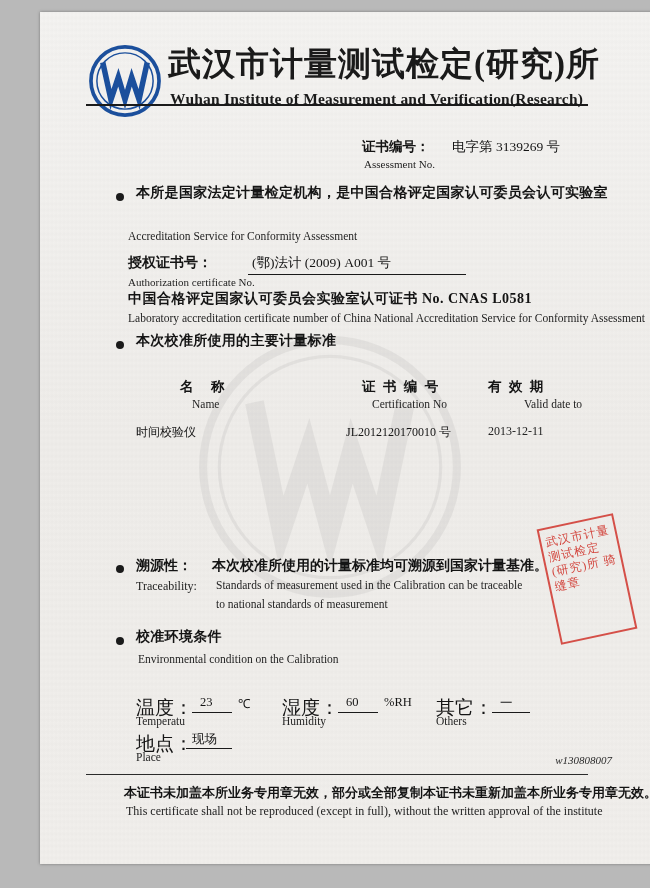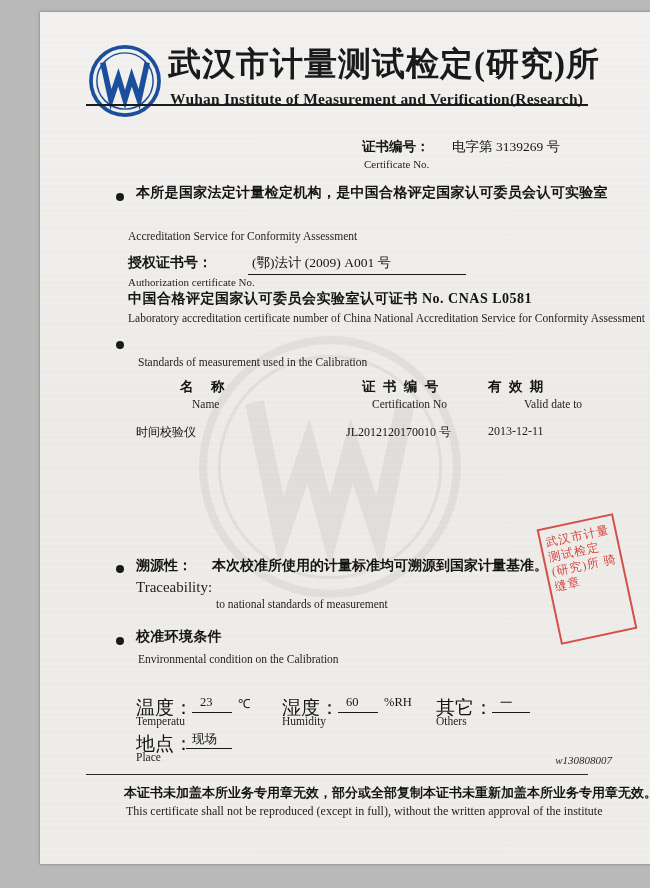--- a/index.html
+++ b/index.html
@@ -220,55 +220,56 @@
       <circle cx="50" cy="50" r="46" fill="none" stroke="#1b4f9c" stroke-width="5"></circle>
       <circle cx="50" cy="50" r="38" fill="none" stroke="#1b4f9c" stroke-width="2"></circle>
       <path d="M20 25 L31 75 L41 45 L50 75 L59 45 L69 75 L80 25" fill="none" stroke="#1b4f9c" stroke-width="7.5" stroke-linejoin="miter" stroke-linecap="butt"></path>
     </svg>
     <div class="title-cn">武汉市计量测试检定(研究)所</div>
     <div class="title-en">Wuhan Institute of Measurement and Verification(Research)</div>
   </div>
   <div class="rule"></div>
 
   <div class="abs cn cert-label-cn" style="left:322px; top:126px;">证书编号：</div>
-  <div class="abs en cert-label-en" style="left:324px; top:146px;">Certificate No.</div>
+  <div class="abs en cert-label-en" style="left:324px; top:146px;">Assessment No.</div>
   <div class="abs cn cert-val" style="left:412px; top:126px;">电字第 3139269 号</div>
 
   <div class="bullet" style="left:76px; top:181px;"></div>
   <div class="abs cn sec-cn-bold" style="left:96px; top:172px;">本所是国家法定计量检定机构，是中国合格评定国家认可委员会认可实验室</div>
   <div class="abs en sec-en" style="left:88px; top:216px;">Accreditation Service for Conformity Assessment</div>
 
   <div class="abs cn" style="left:88px; top:242px; font-size:14px; font-weight:bold;">授权证书号：</div>
   <div class="abs en" style="left:88px; top:264px; font-size:11px;">Authorization certificate No.</div>
   <div class="abs cn" style="left:212px; top:242px; font-size:13.5px;">(鄂)法计 (2009) A001 号</div>
   <div class="uline" style="left:208px; top:262px; width:218px;"></div>
 
   <div class="abs cn" style="left:88px; top:278px; font-size:14px; font-weight:bold; letter-spacing:0.5px;">中国合格评定国家认可委员会实验室认可证书 No. CNAS L0581</div>
   <div class="abs en" style="left:88px; top:300px; font-size:11.5px;">Laboratory accreditation certificate number of China National Accreditation Service for Conformity Assessment</div>
 
   <div class="bullet" style="left:76px; top:329px;"></div>
-  <div class="abs en sec-en" style="left:98px; top:342px;">Standards of measurement used in the Calibration</div>
+  <div class="abs cn sec-cn-bold" style="left:96px; top:320px;">本次校准所使用的主要计量标准</div>
 
   <div class="abs cn tbl-head-cn" style="left:140px; top:366px;">名　称</div>
   <div class="abs en tbl-head-en" style="left:152px; top:386px;">Name</div>
 
   <div class="abs cn tbl-head-cn" style="left:322px; top:366px;">证 书 编 号</div>
   <div class="abs en tbl-head-en" style="left:332px; top:386px;">Certification No</div>
 
   <div class="abs cn tbl-head-cn" style="left:448px; top:366px;">有 效 期</div>
   <div class="abs en tbl-head-en" style="left:448px; top:386px;margin-left:36px;">Valid date to</div>
 
   <div class="abs cn tbl-cell-cn" style="left:96px; top:412px;">时间校验仪</div>
   <div class="abs cn tbl-cell-en" style="left:306px; top:412px;">JL2012120170010 号</div>
   <div class="abs en tbl-cell-en" style="left:448px; top:412px;">2013-12-11</div>
 
   <div class="bullet" style="left:76px; top:553px;"></div>
   <div class="abs cn" style="left:96px; top:545px; font-size:14px; font-weight:bold;">溯源性：</div>
   <div class="abs cn" style="left:172px; top:545px; font-size:14px; font-weight:bold;">本次校准所使用的计量标准均可溯源到国家计量基准。</div>
-  <div class="abs en" style="left:96px; top:567px; font-size:15px;">Traceability:</div>
+  <div class="abs en" style="left:96px; top:567px; font-size:12px;">Traceability:</div>
+  <div class="abs en" style="left:176px; top:567px; font-size:11.5px;">Standards of measurement used in the Calibration can be traceable</div>
   <div class="abs en" style="left:176px; top:586px; font-size:11.5px;">to national standards of measurement</div>
 
   <div class="bullet" style="left:76px; top:625px;"></div>
   <div class="abs cn sec-cn-bold" style="left:96px; top:616px;">校准环境条件</div>
   <div class="abs en sec-en" style="left:98px; top:639px;">Environmental condition on the Calibration</div>
 
   <div class="abs cn env-cn" style="left:96px; top:683px;">温度：</div>
   <div class="abs en env-en" style="left:96px; top:703px;">Temperatu</div>
   <div class="abs cn env-val" style="left:160px; top:683px;">23</div>
   <div class="uline" style="left:152px; top:700px; width:40px;"></div>

